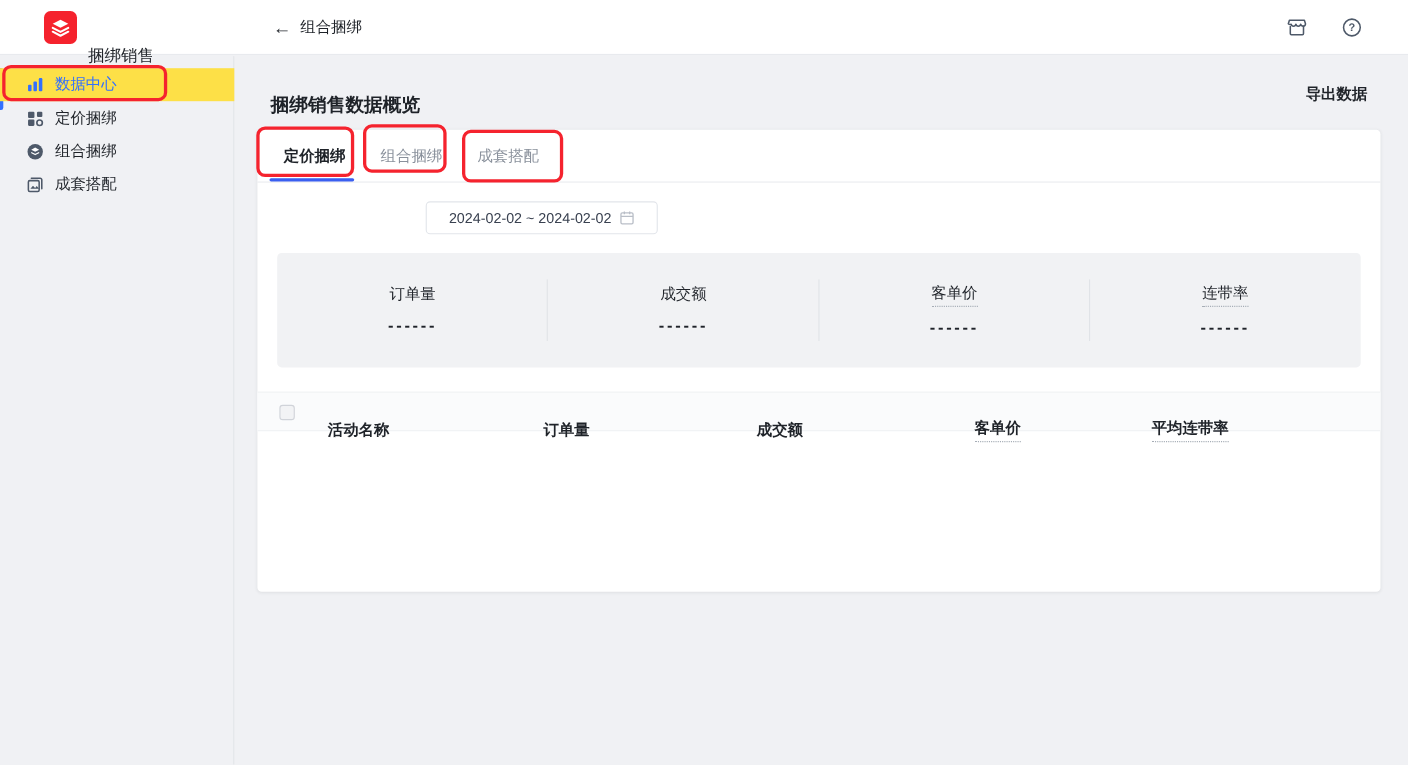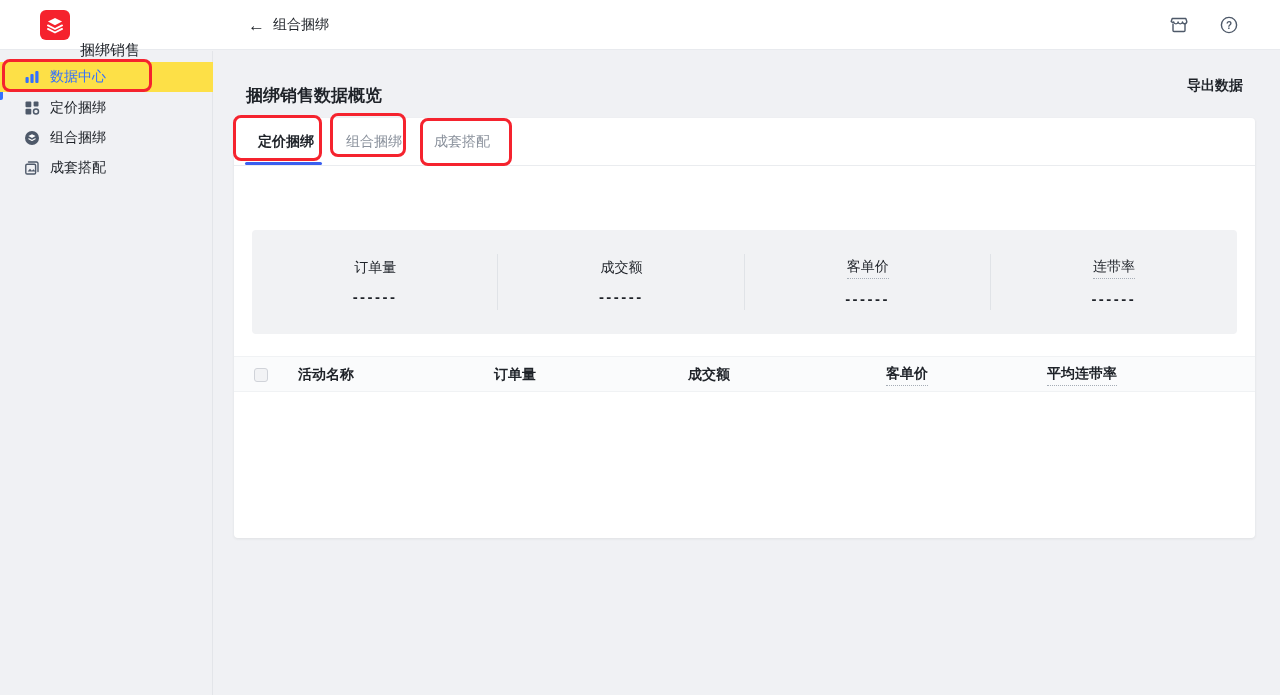--- a/index.html
+++ b/index.html
@@ -44,21 +44,21 @@
   .date-box { position:absolute; left:153px; top:65px; width:211px; height:30px; border:1px solid #e2e5ea; border-radius:4px; background:#fff; display:flex; align-items:center; justify-content:center; gap:7px; font-size:13px; color:#394150; cursor:pointer; }
   
   .stats { position:absolute; left:18px; top:112px; width:985px; height:104px; background:#f1f2f4; border-radius:4px; display:flex; }
   .stat { flex:1; position:relative; display:flex; flex-direction:column; align-items:center; justify-content:center; gap:11px; }
   .stat:not(:last-child)::after { content:""; position:absolute; right:0; top:24px; width:1px; height:56px; background:#e0e3e7; }
   .stat-label { font-size:14px; color:#1f2329; }
   .u-dotted { border-bottom:1px dotted #a6adb6; padding-bottom:2px; }
   .stat-value { font-size:15px; font-weight:700; letter-spacing:2.5px; color:#1f2329; }
   
   .thead { position:absolute; left:0; top:238px; width:1021px; height:36px; background:#fafbfc; border-top:1px solid #f0f2f4; border-bottom:1px solid #f0f2f4; }
-  .th { position:absolute; top:0; height:36px; display:flex; align-items:center; font-weight:700; font-size:14px; }
+  .th { position:absolute; top:16px; height:36px; display:flex; align-items:center; font-weight:700; font-size:14px; }
   .th span { display:inline-block; }
   .checkbox { position:absolute; left:20px; top:11px; width:14px; height:14px; border:1px solid #d0d3d9; border-radius:3px; background:#f2f3f5; cursor:pointer; }
   .th-0 { left:64px; } .th-1 { left:260px; } .th-2 { left:454px; } .th-3 { left:652px; } .th-4 { left:813px; }
   
   .empty { position:absolute; left:0; top:343px; width:1021px; text-align:center; font-size:14px; color:#646a73; }
   
   .anno { position:absolute; border:3px solid #f5232e; border-radius:8px; pointer-events:none; z-index:20; }
   .anno-sidebar { left:2px; top:59px; width:150px; height:33px; }
   .anno-tab1 { left:233px; top:115px; width:89px; height:46px; }
   .anno-tab2 { left:330px; top:113px; width:76px; height:44px; }
@@ -151,20 +151,29 @@
 
 <div class="card">
   <div class="tabs">
     <div class="tab active">定价捆绑</div>
     <div class="tab">组合捆绑</div>
     <div class="tab">成套搭配</div>
     <div class="tab-underline"></div>
   </div>
 
 
+  <div class="date-box">
+    <span>2024-02-02 ~ 2024-02-02</span>
+    <span>
+      <svg width="14" height="14" viewBox="0 0 14 14" fill="none" stroke="#b9bec7" stroke-width="1.2">
+        <rect x="1.5" y="2.5" width="11" height="10" rx="1.2"></rect>
+        <path d="M1.5 5.7h11M4.6 1.2v2.6M9.4 1.2v2.6"></path>
+      </svg>
+    </span>
+  </div>
 
   <div class="stats">
     <div class="stat">
       <span class="stat-label">订单量</span>
       <span class="stat-value">------</span>
     </div>
     <div class="stat">
       <span class="stat-label">成交额</span>
       <span class="stat-value">------</span>
     </div>

